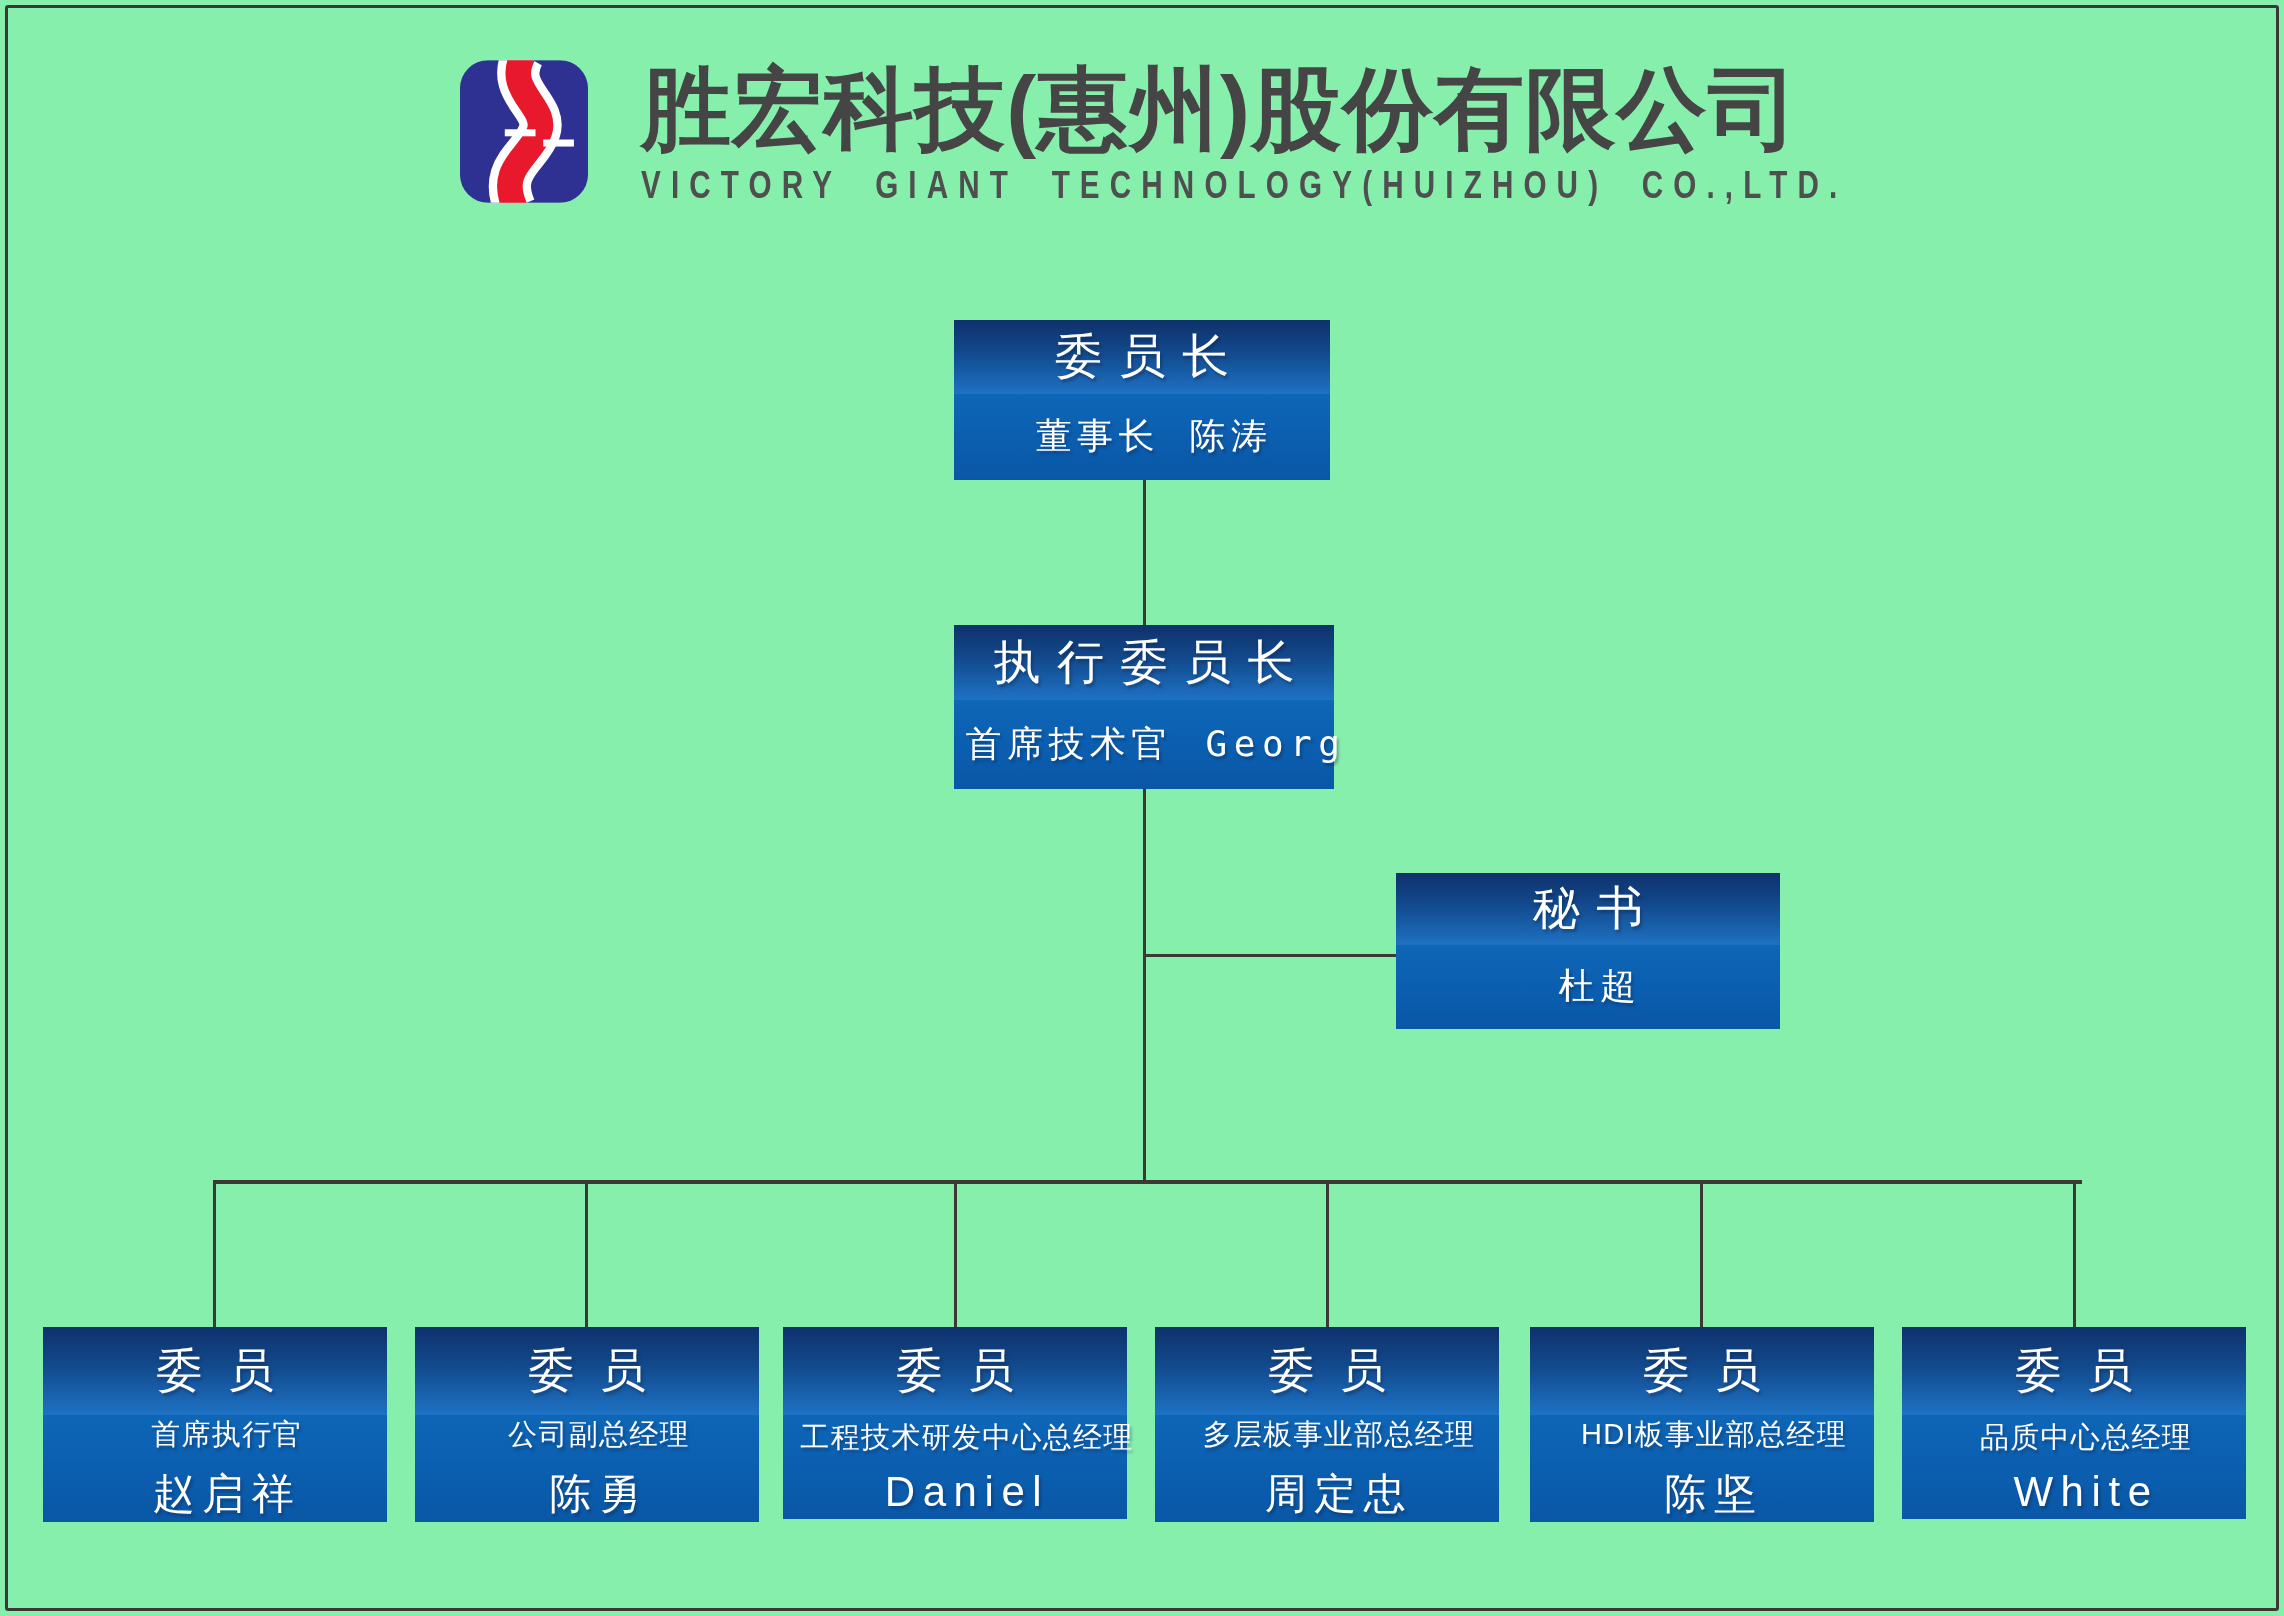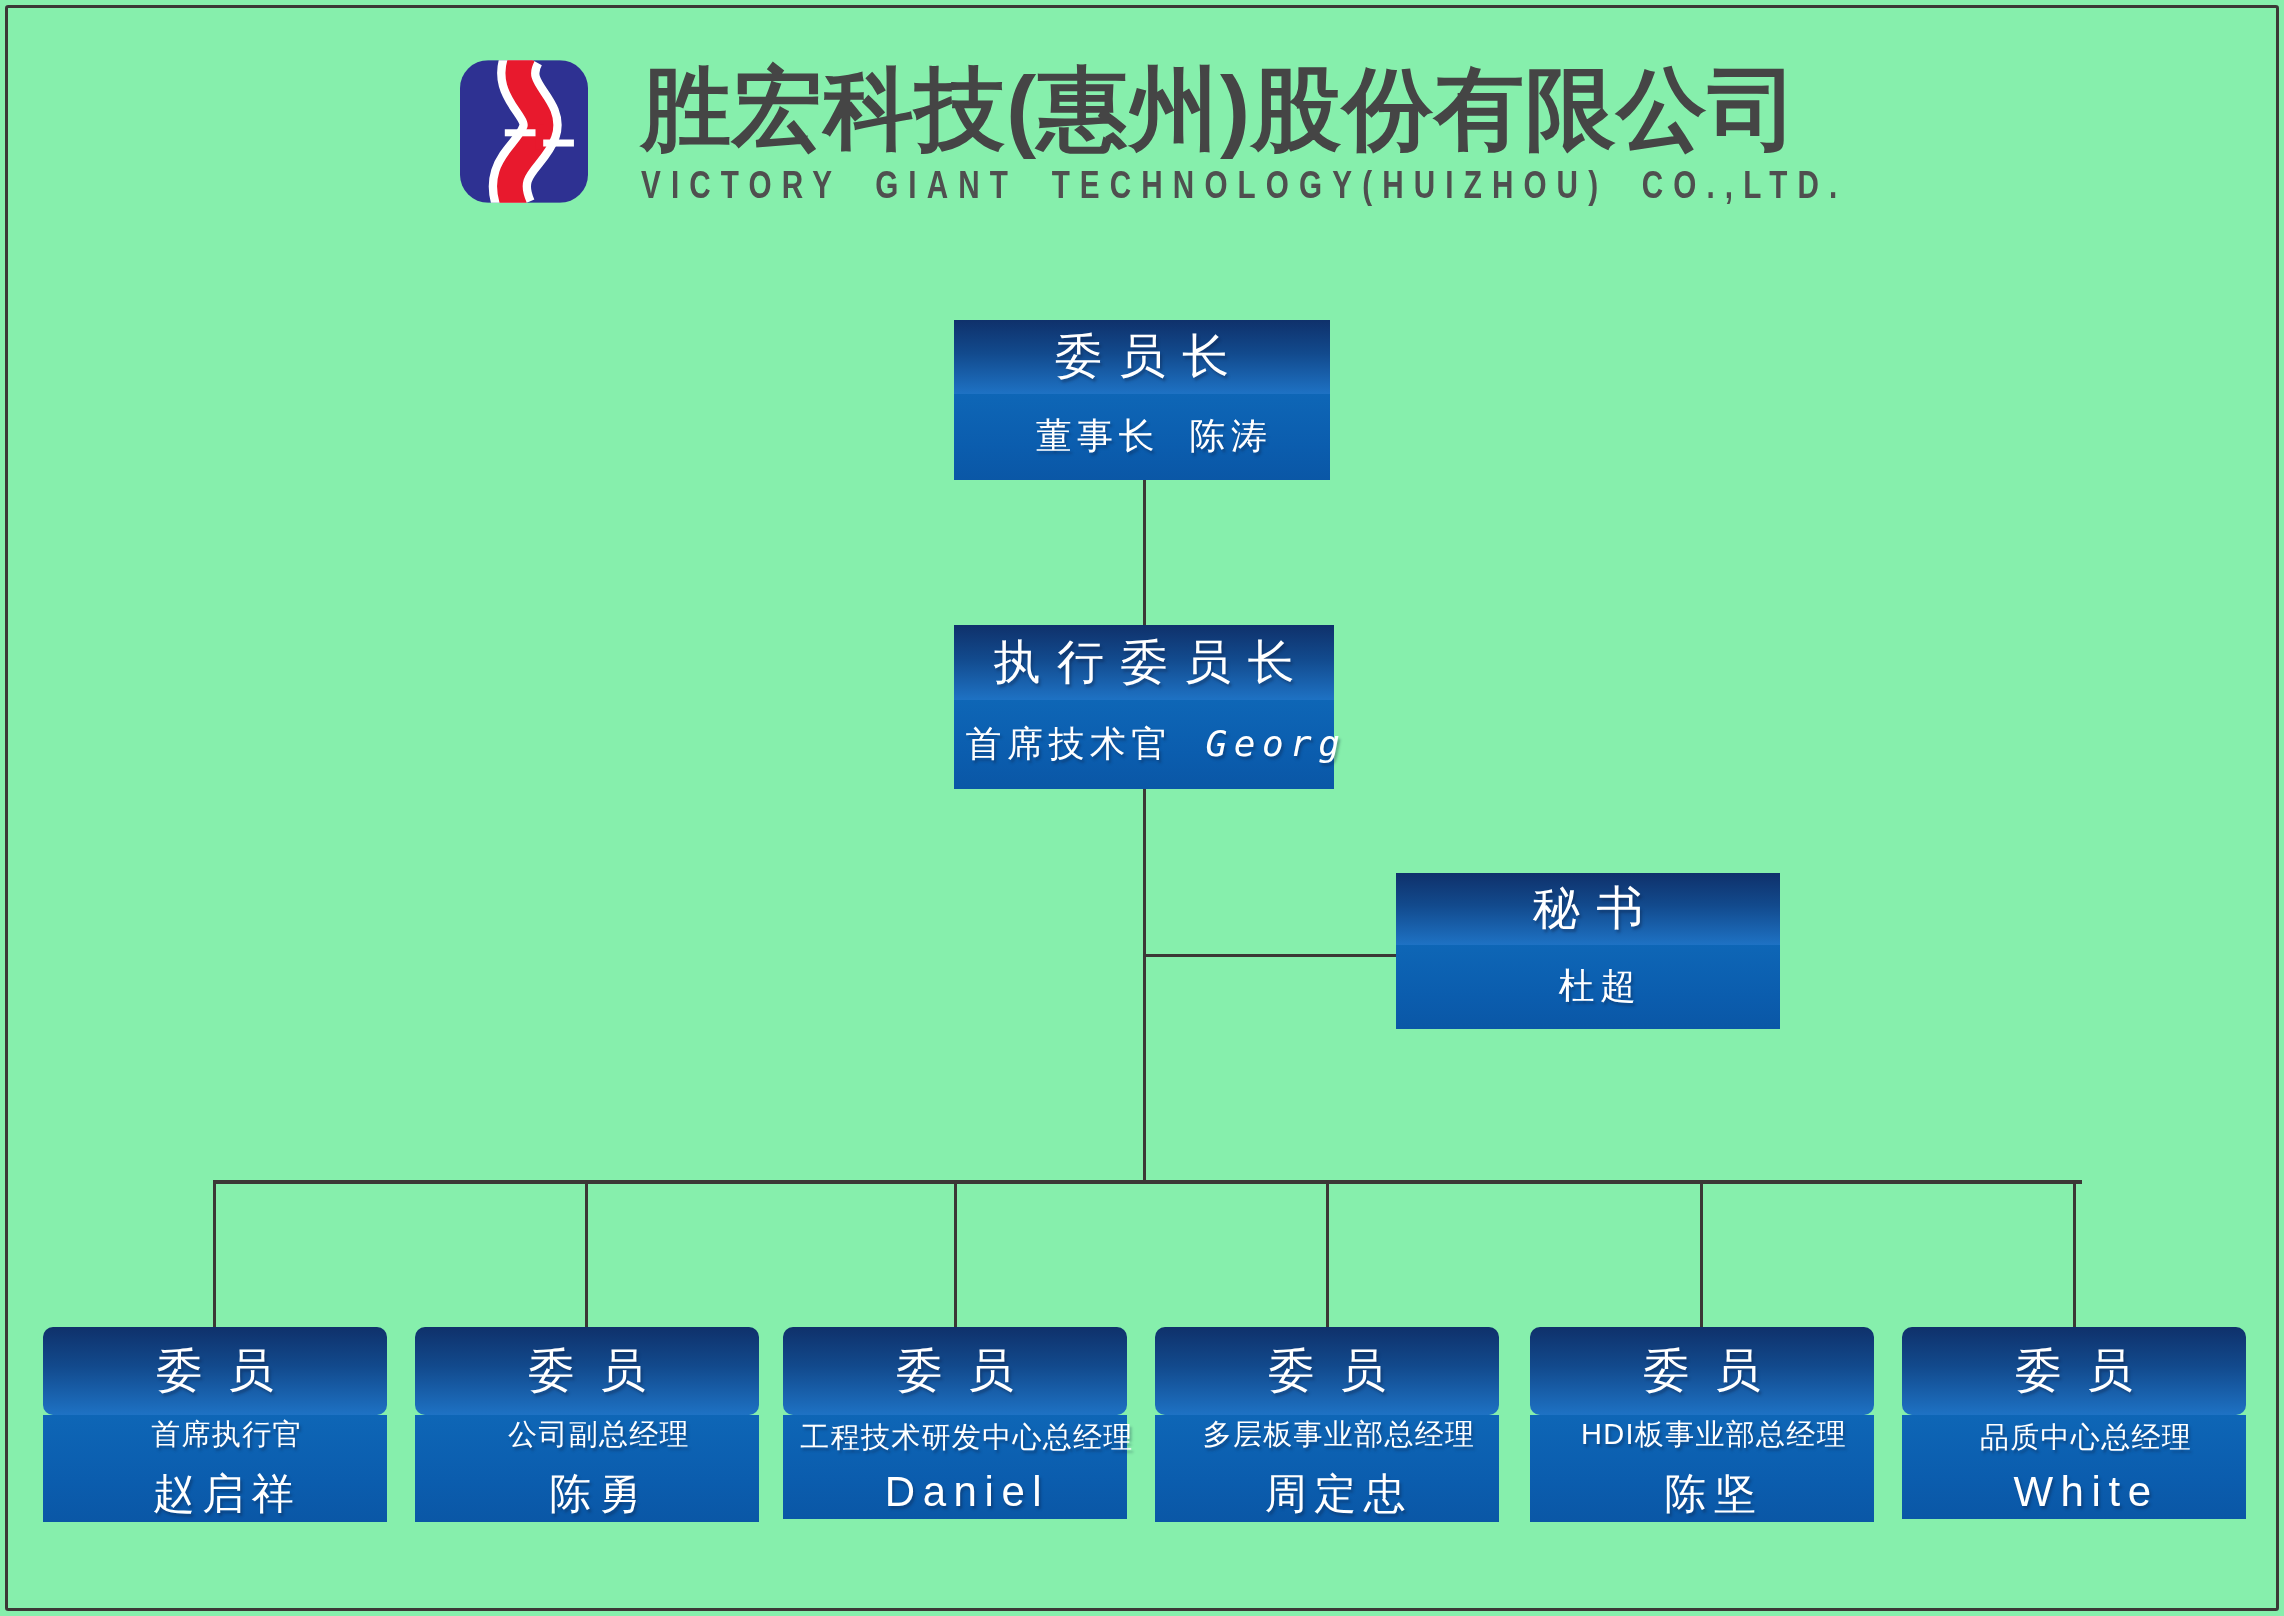--- a/index.html
+++ b/index.html
@@ -41,28 +41,28 @@
     text-shadow:2px 2.6px 2.6px rgba(15,30,60,.35);
   }
   .node-body{
     flex:1 1 54%;display:flex;flex-direction:column;align-items:center;justify-content:center;
     background:linear-gradient(180deg,#0e66b6 0%,#0b5dae 60%,#0a57a6 100%);
     text-shadow:2px 2.6px 2.6px rgba(15,30,60,.35);
     padding-left:24px;
   }
   .body-line{font-size:36px;letter-spacing:.15em;white-space:nowrap;word-spacing:14.3px;}
   .mix{display:flex;align-items:baseline;gap:33px;}
-  .latin{font-family:"DejaVu Sans Mono","Liberation Mono",monospace;letter-spacing:.18em;font-style:italic;}
+  .latin{font-family:"DejaVu Sans Mono","Liberation Mono",monospace;letter-spacing:.18em;}
   .chairman {left:954px;top:320px; width:376px;height:160px;}
   .executive{left:954px;top:625px; width:380px;height:164px;border-radius:24px;}
   .secretary{left:1396px;top:873px;width:384px;height:156px;}
   .member{top:1327px;width:344px;height:192px;}
   .m1{left:43px;} .m2{left:415px;} .m3{left:783px;}
   .m4{left:1155px;} .m5{left:1530px;} .m6{left:1902px;}
-  .member .node-title{font-size:46px;letter-spacing:.55em;padding-left:.55em;border-radius:10px;}
+  .member .node-title{font-size:46px;letter-spacing:.55em;padding-left:.55em;}
   .dept{font-size:29px;letter-spacing:1.3px;white-space:nowrap;margin-bottom:10.4px;}
   .pname{font-size:42px;letter-spacing:.18em;white-space:nowrap;
          font-family:Liberation Sans, sans-serif;}
 </style>
 </head>
 <body>
 
 <div class="canvas">
   <div class="frame"></div>
 

